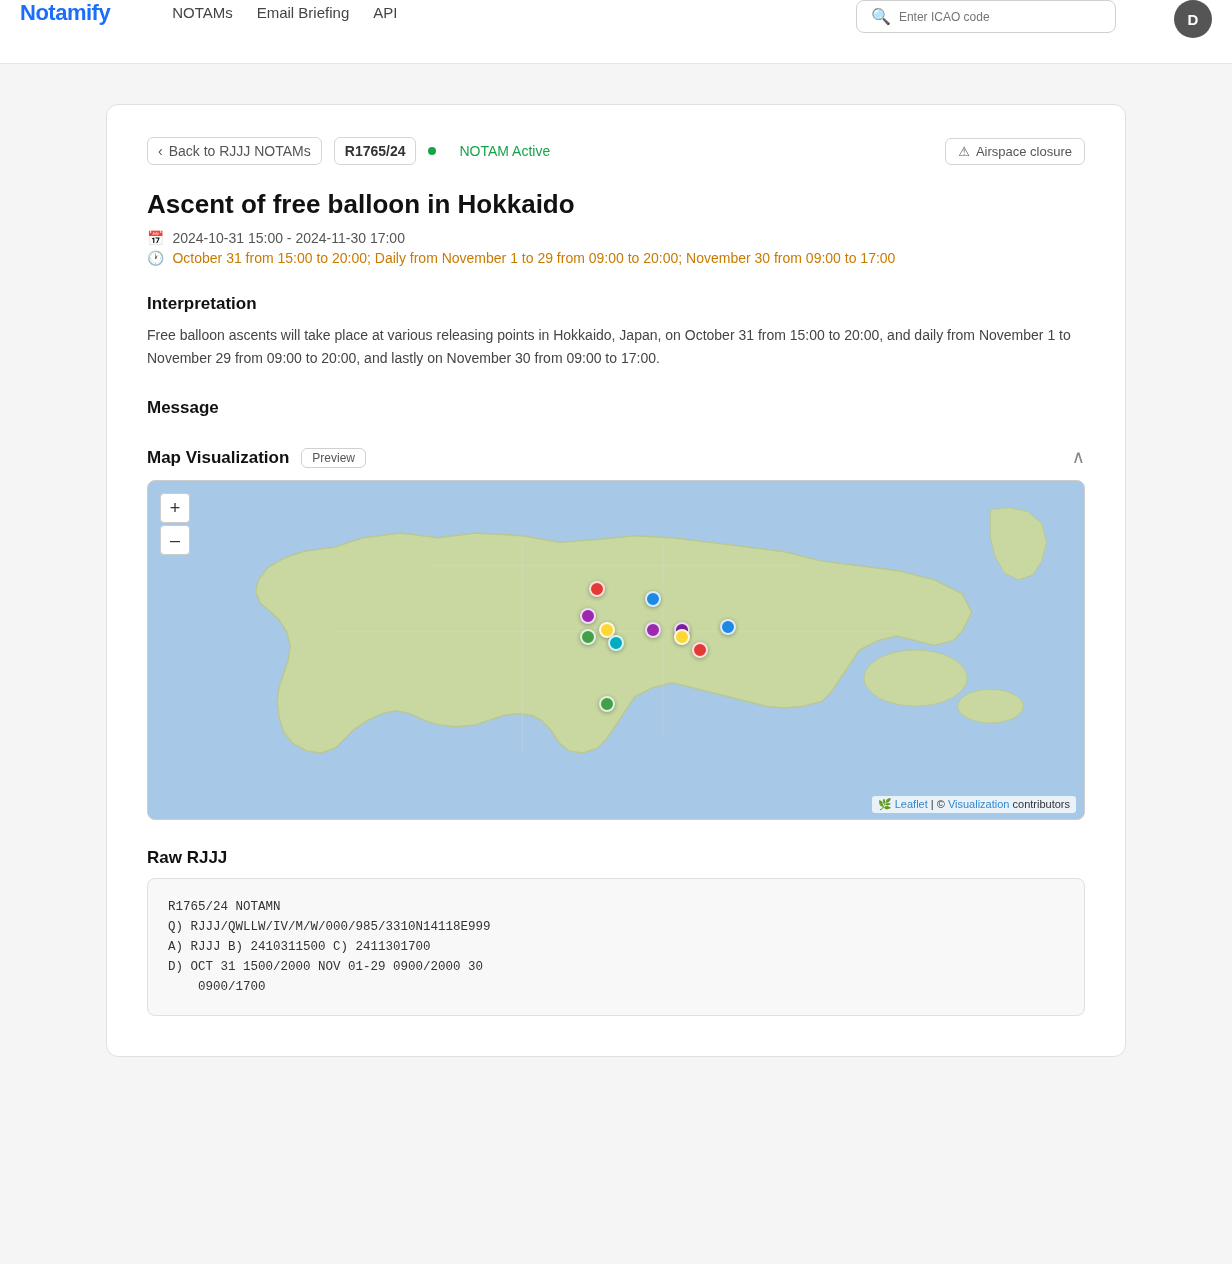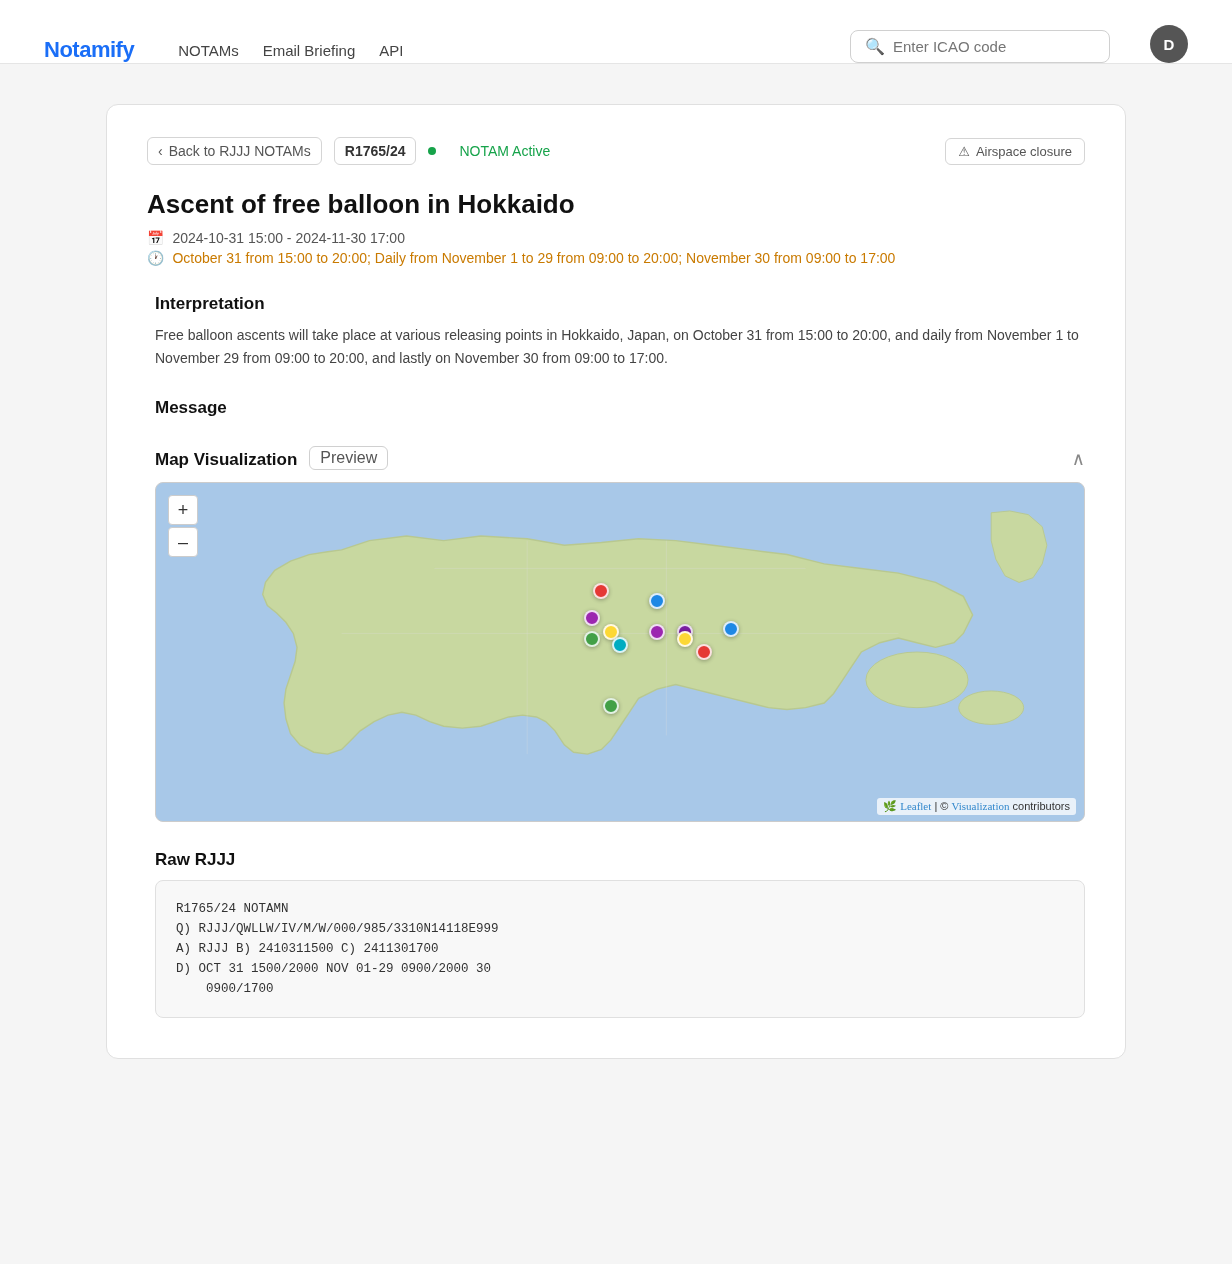--- a/index.html
+++ b/index.html
@@ -3,24 +3,24 @@
   <meta charset="utf-8">
   <style>
     * { box-sizing: border-box; margin: 0; padding: 0; }
     body { font-family: -apple-system, BlinkMacSystemFont, 'Segoe UI', sans-serif; background: #f5f5f5; color: #222; }
 
     
     .header {
       background: #fff;
       border-bottom: 1px solid #e5e5e5;
       display: flex;
-      align-items: flex-end;
-      padding: 0 44px;
+      align-items: flex-start;
+      padding: 0 20px;
       height: 64px;
-      gap: 32px;
+      gap: 50px;
     }
     .logo {
       font-size: 22px;
       font-weight: 800;
       color: #1a6ef7;
       letter-spacing: -0.5px;
       text-decoration: none;
     }
     .nav { display: flex; gap: 24px; margin-left: 12px; }
     .nav-item {
@@ -37,21 +37,21 @@
       border: 1px solid #d0d0d0;
       border-radius: 8px;
       padding: 6px 14px;
       background: #fff;
       gap: 8px;
       width: 260px;
     }
     .search-bar input {
       border: none;
       outline: none;
-      font-size: 15px;
+      font-size: 12px;
       color: #4d7c0f;
       width: 100%;
       background: transparent;
     }
     .user-avatar {
       width: 38px;
       height: 38px;
       border-radius: 50%;
       background: #555;
       color: #fff;
@@ -139,42 +139,42 @@
       align-items: center;
       gap: 8px;
       font-size: 14px;
       color: #555;
       margin-bottom: 4px;
     }
     .schedule-row { color: #c97a00; }
     .icon-small { font-size: 14px; }
 
     
-    .section { margin-top: 28px; margin-left: 8px; }
+    .section { margin-top: 28px; }
     .section-title {
       font-size: 17px;
       font-weight: 700;
       color: #111;
       margin-bottom: 10px;
     }
     .section-body {
       font-size: 14px;
       color: #444;
       line-height: 1.65;
     }
 
     
     .map-header {
       display: flex;
       align-items: flex-end;
       gap: 12px;
       margin-bottom: 12px;
     }
     .preview-badge {
-      font-size: 16px;
+      font-size: 12px;
       color: #555;
       border: 1px solid #d0d0d0;
       border-radius: 6px;
       padding: 2px 10px;
     }
     .collapse-btn {
       margin-left: auto;
       background: none;
       border: none;
       cursor: pointer;
@@ -225,21 +225,21 @@
     .map-attribution {
       position: absolute;
       bottom: 6px;
       right: 8px;
       font-size: 11px;
       color: #333;
       background: rgba(255,255,255,0.75);
       padding: 2px 6px;
       border-radius: 3px;
     }
-    .map-attribution a { color: #3388cc; text-decoration: none; font-family: Liberation Serif, serif; }
+    .map-attribution a { color: #3388cc; text-decoration: none; }
 
     
     .raw-notam-box {
       background: #f8f8f8;
       border: 1px solid #e0e0e0;
       border-radius: 8px;
       padding: 18px 20px;
       font-family: 'Courier New', monospace;
       font-size: 12.5px;
       color: #333;

